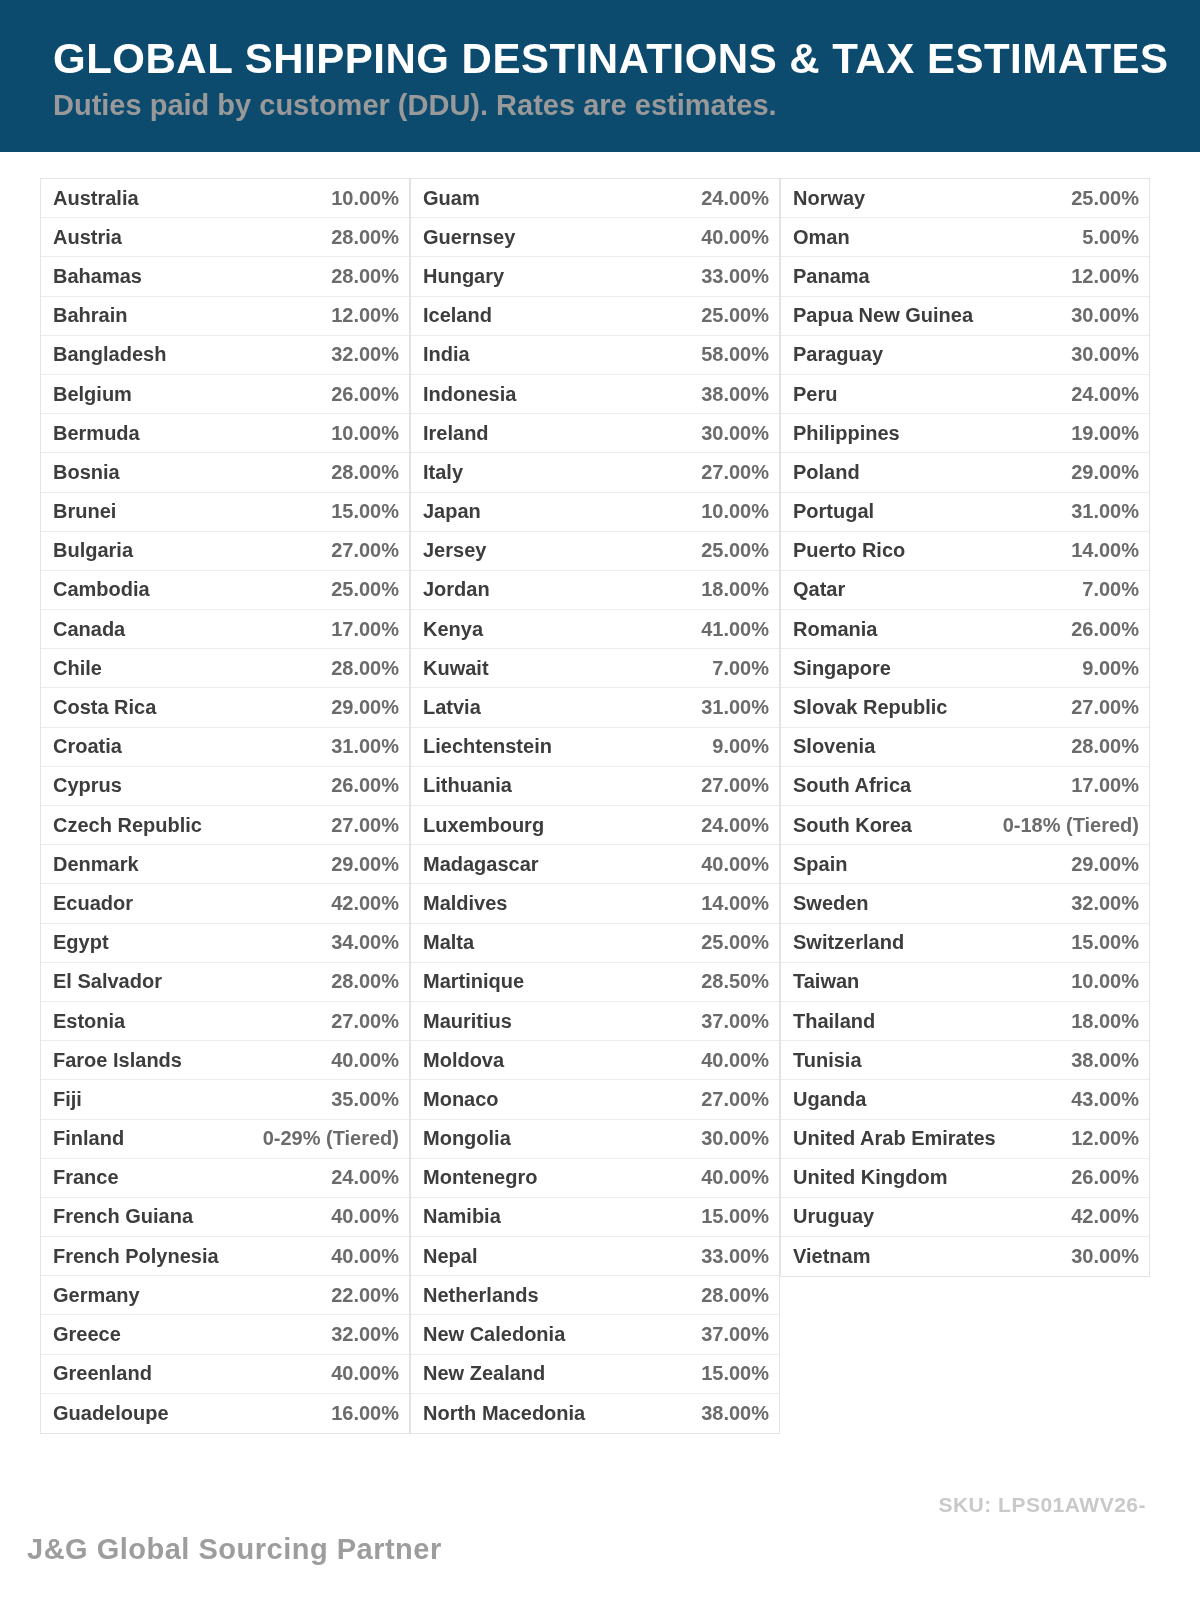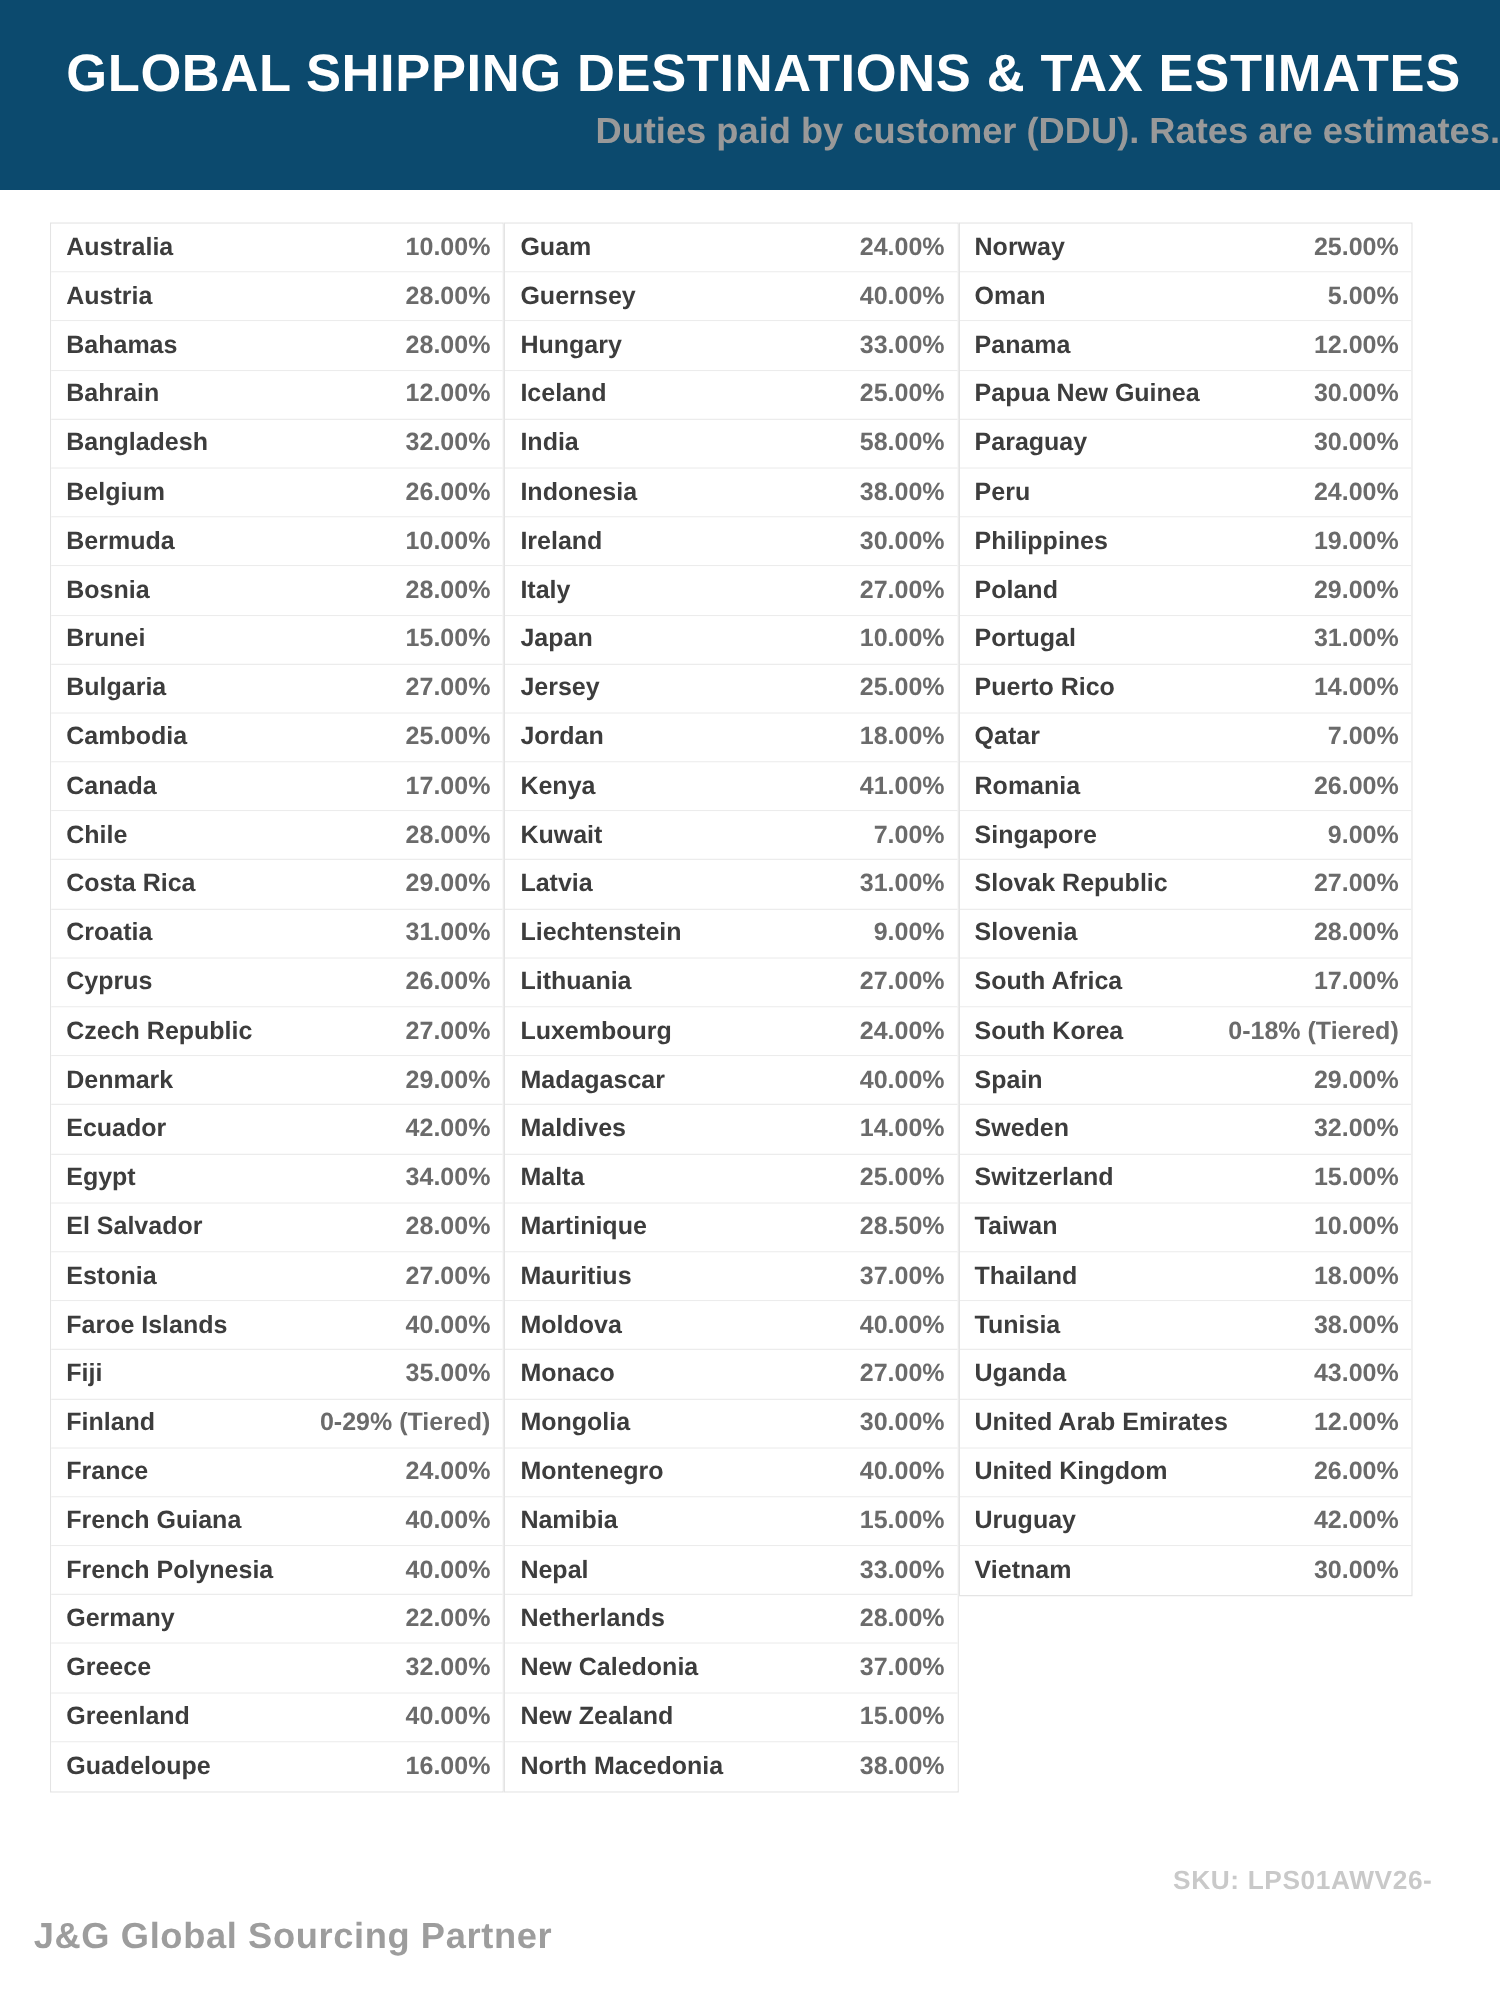--- a/index.html
+++ b/index.html
@@ -26,26 +26,25 @@
     font-size: 42px;
     font-weight: 700;
     letter-spacing: 0.5px;
     line-height: 1.1;
   }
   .subtitle {
     color: #999999;
     font-size: 29px;
     font-weight: 700;
     margin-top: 7px;
-    text-align: right;
   }
   .columns {
     display: flex;
     gap: 0;
-    margin: 26px 70px 0 40px;
+    margin: 26px 50px 0 40px;
     align-items: flex-start;
   }
   .col {
     flex: 1;
     border: 1px solid #e4e4e4;
     background: #ffffff;
   }
   .row {
     height: 39.2px;
     display: flex;

